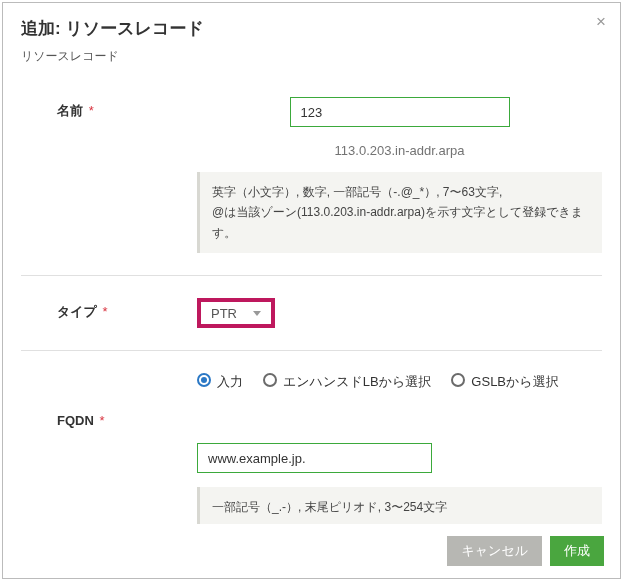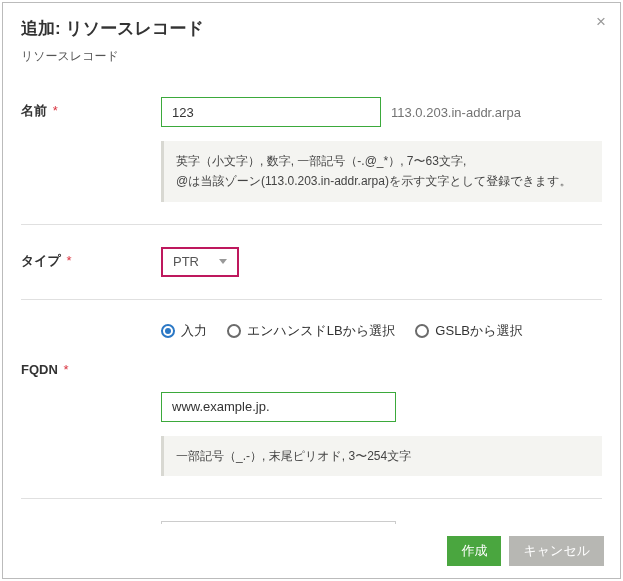--- a/index.html
+++ b/index.html
@@ -55,31 +55,33 @@
     padding: 22px 0;
   }
   .section.no-border { border-bottom: none; }
   .label-col {
     width: 140px;
     flex-shrink: 0;
     padding-top: 5px;
     font-size: 13px;
     color: #333;
     font-weight: bold;
+    margin-left: 36px;
   }
   .label-col .req { color: #d9333f; margin-left: 2px; font-weight: normal;}
   .field-col {
     flex: 1;
     display: flex;
     flex-direction: column;
   }
   .row-top {
     display: flex;
     align-items: center;
-    gap: 10px;
+    gap: 16px;
+    flex-direction: column;
   }
   input.text {
     border: 1px solid #3ba93b;
     height: 30px;
     padding: 0 10px;
     font-size: 13px;
     color: #333;
     outline: none;
   }
   input.plain {
@@ -102,21 +104,21 @@
     background: #f4f4f1;
     border-left: 3px solid #d8d8d2;
     padding: 10px 12px;
     font-size: 12px;
     color: #444;
     line-height: 1.7;
   }
   .type-select {
     display: inline-flex;
     align-items: center;
-    border: 2px solid #be185d;
+    border: 4px solid #be185d;
     height: 30px;
     padding: 0 10px;
     font-size: 13px;
     color: #555;
     cursor: pointer;
     gap: 6px;
     width: 78px;
     justify-content: space-between;
   }
   .type-select .arrow {
@@ -126,21 +128,21 @@
     border-top:5px solid #999;
   }
   .radios {
     display: flex;
     gap: 20px;
     align-items: center;
     margin-bottom: 18px;
   }
   .radio {
     display: inline-flex;
-    align-items: center;
+    align-items: flex-start;
     gap: 6px;
     cursor: pointer;
     font-size: 13px;
     color: #333;
   }
   .radio .circ {
     width: 14px; height: 14px;
     border: 2px solid #2b78c5;
     border-radius: 50%;
     display: inline-flex;
@@ -251,17 +253,17 @@
       </div>
       <div class="field-col">
         <input class="plain w-ttl" type="text" value="" style="">
 
       </div>
     </div>
 
   </div>
 
   <div class="dialog-footer">
+    <button class="btn btn-cancel">キャンセル</button>
     <button class="btn btn-primary">作成</button>
-    <button class="btn btn-cancel">キャンセル</button>
   </div>
 
 </div>
 
 </body></html>

